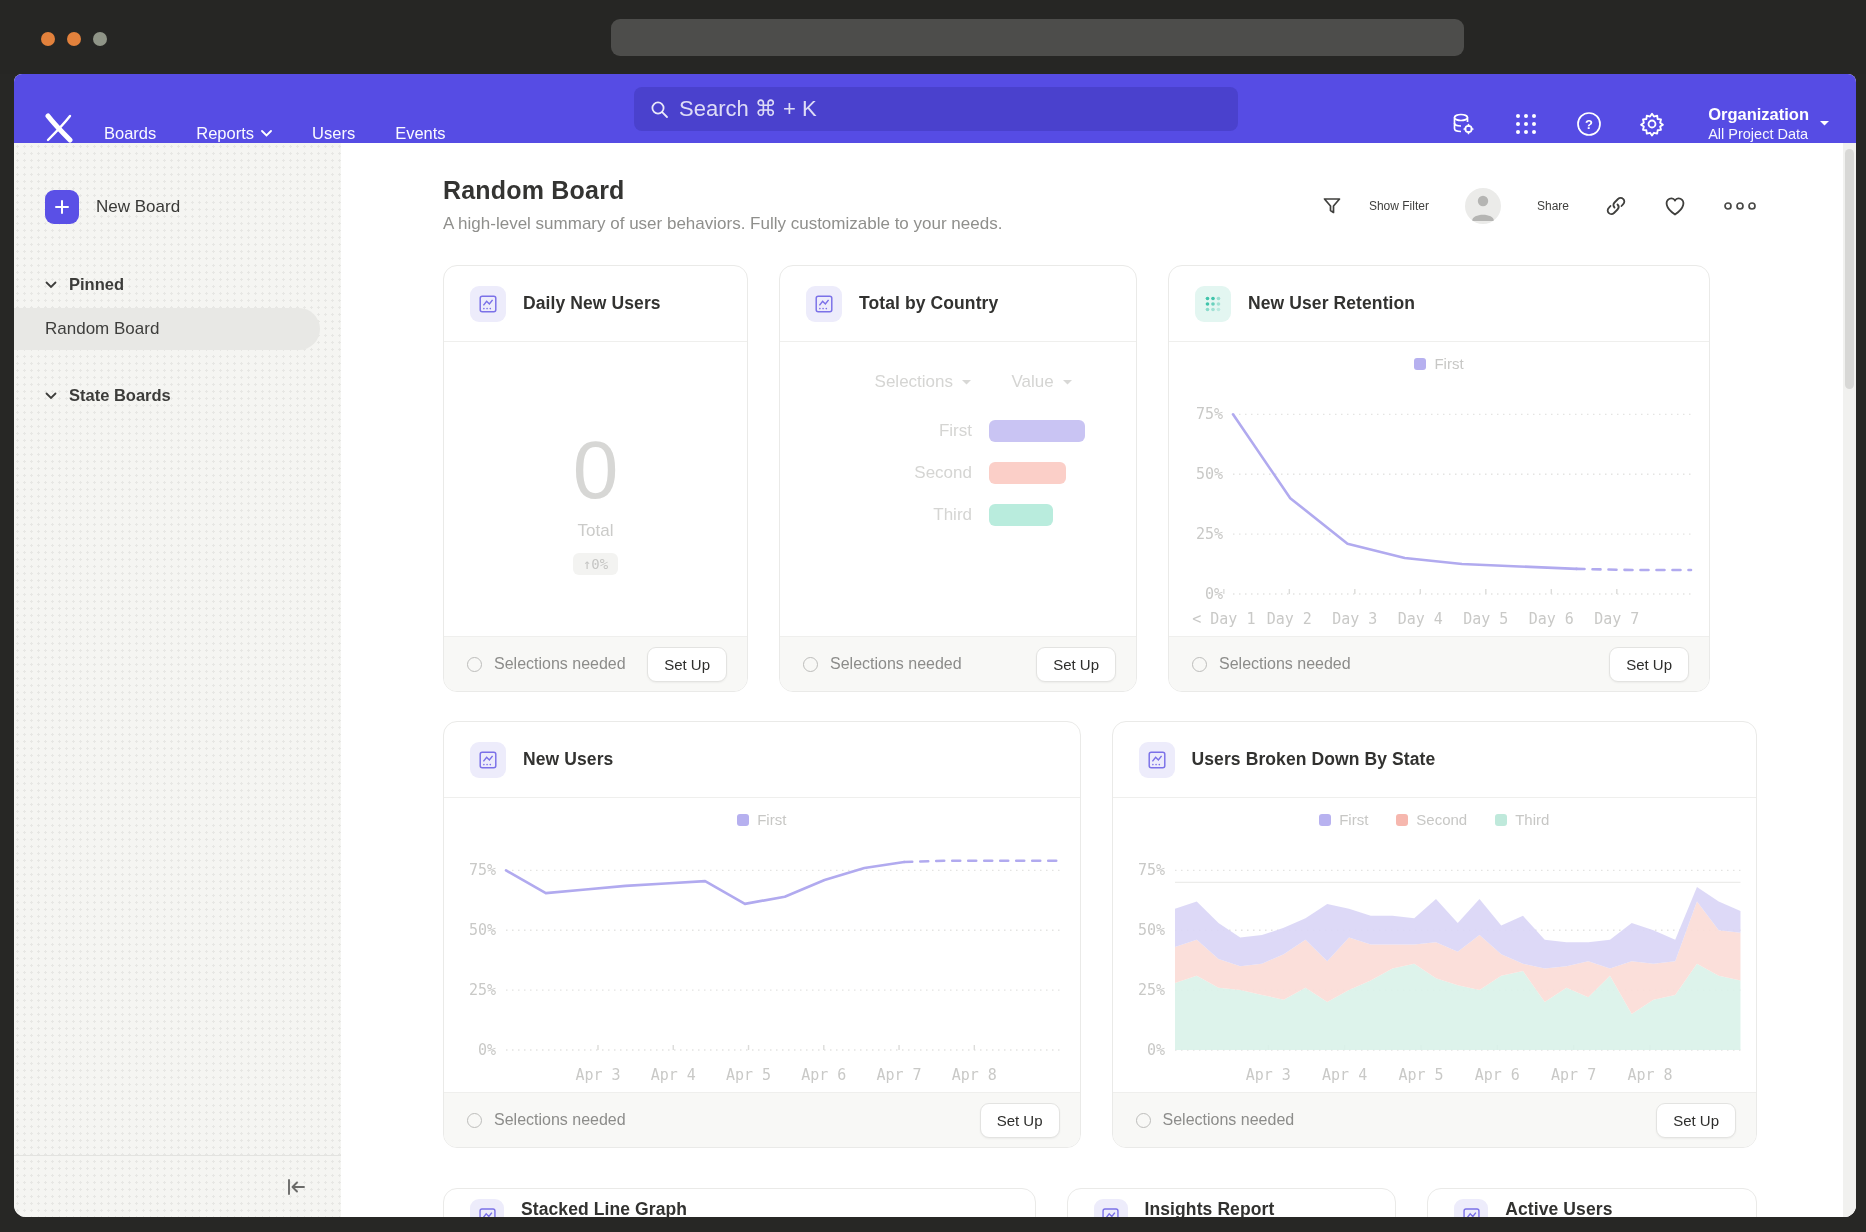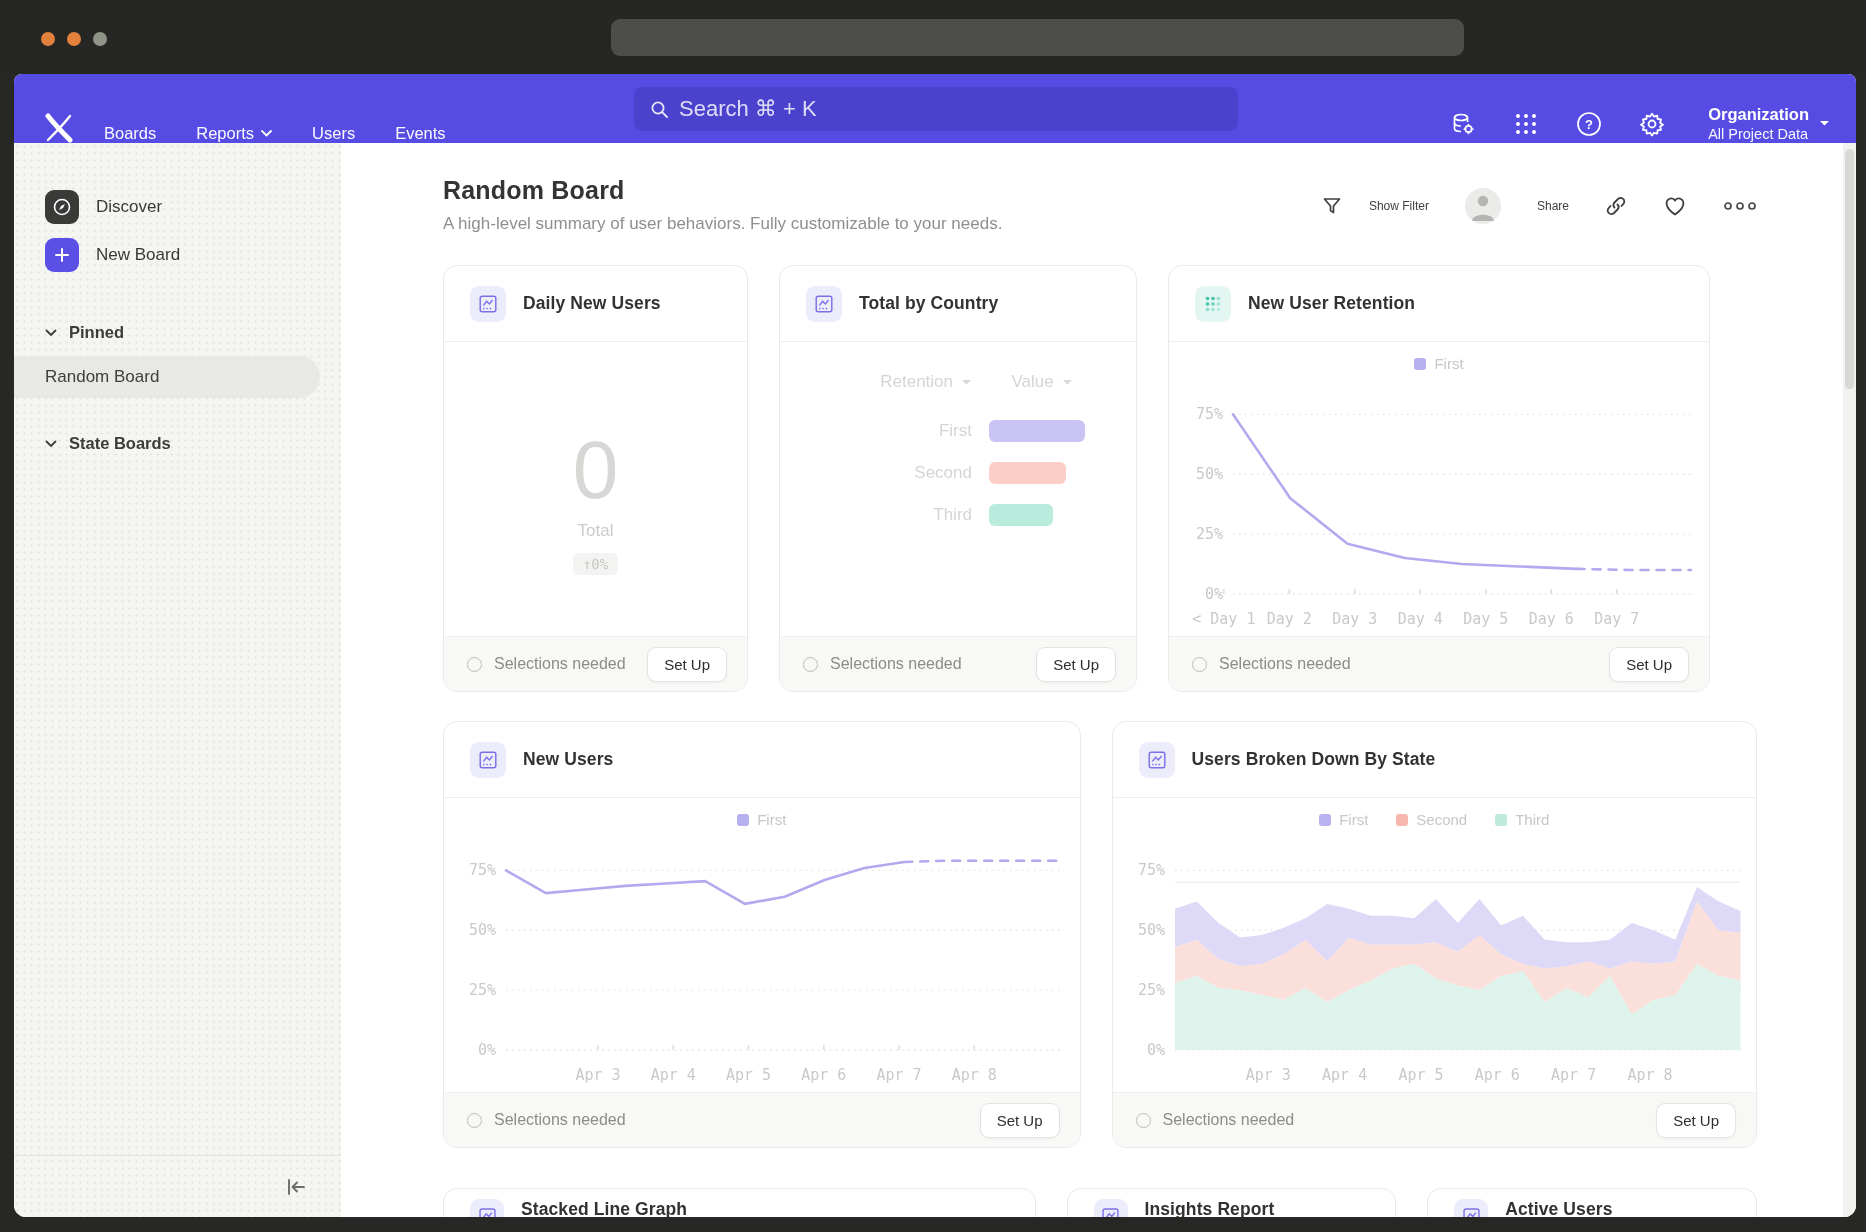--- a/index.html
+++ b/index.html
@@ -195,29 +195,20 @@
             </svg>
         </div>
       </div>
     </div>
 
     <div class="body">
 
       <aside class="sidebar">
         <div class="sb-scroll">
           <div class="sb-item">
-            <span class="sb-icon dark">
-              <svg width="20" height="20" viewBox="0 0 20 20">
-                  <circle cx="10" cy="10" r="7.5" stroke="#fff" stroke-width="1.6" fill="none"></circle>
-                  <path d="M13 7 L11 11 L7 13 L9 9 Z" fill="#fff"></path>
-                </svg>
-            </span>
-            <span class="sb-label">Discover</span>
-          </div>
-          <div class="sb-item">
             <span class="sb-icon purple">
               <svg width="18" height="18" viewBox="0 0 18 18">
                   <path d="M9 3 V15 M3 9 H15" stroke="#fff" stroke-width="2" stroke-linecap="round"></path>
                 </svg>
             </span>
             <span class="sb-label">New Board</span>
           </div>
 
           <div class="sb-head">
             <svg width="12" height="8" viewBox="0 0 12 8">
@@ -329,21 +320,21 @@
                     <circle cx="11" cy="17" r="0.9" fill="#7b71e8" stroke="none"></circle>
                     <circle cx="14.5" cy="17" r="0.9" fill="#7b71e8" stroke="none"></circle>
                 </svg>
               </span>
               <span class="card-title">Total by Country</span>
             </div>
             <div class="card-body">
               <div class="tbl">
                 <div class="tbl-row head">
                   <div class="tbl-c1">
-                    <span>Retention</span>
+                    <span>Selections</span>
                     <svg width="11" height="7" viewBox="0 0 11 7">
                         <path d="M1 1 L5.5 5.5 L10 1" fill="#d8d8d6"></path>
                       </svg>
                   </div>
                   <div class="tbl-c2">
                     <span>Value</span>
                     <svg width="11" height="7" viewBox="0 0 11 7">
                         <path d="M1 1 L5.5 5.5 L10 1" fill="#d8d8d6"></path>
                       </svg>
                   </div>

